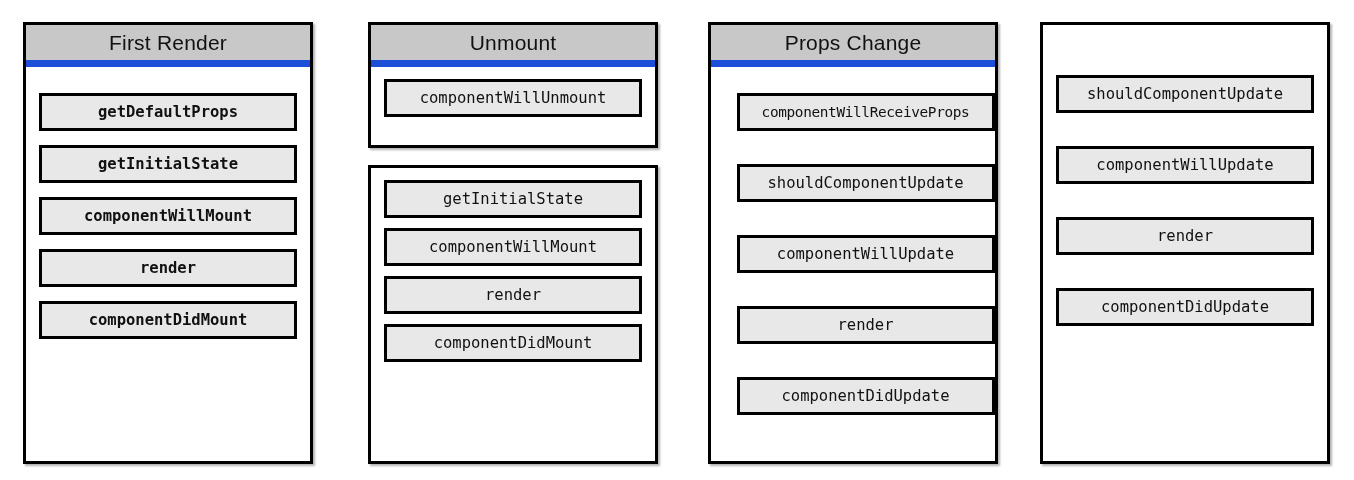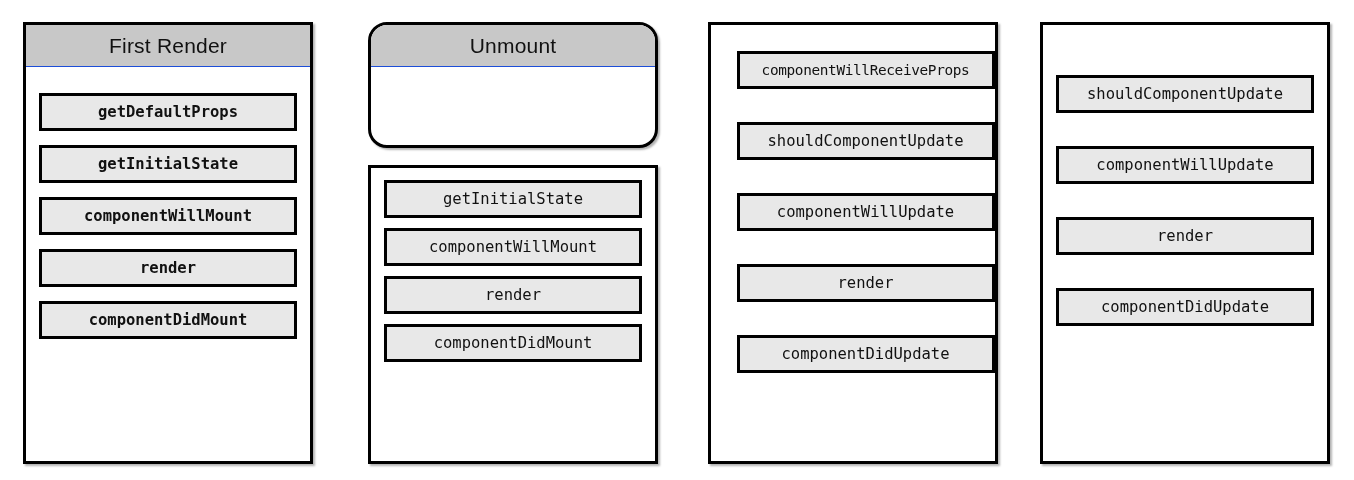--- a/index.html
+++ b/index.html
@@ -48,21 +48,21 @@
     flex-direction: column;
     overflow: hidden;
   }
   .panel.grow { flex: 1 1 auto; }
 
   .panel-header {
     box-sizing: border-box;
     height: 42px;
     flex: 0 0 42px;
     background: #c8c8c8;
-    border-bottom: 1px solid #1d4ed8;
+    border-bottom: 7px solid #1d4ed8;
     display: flex;
     align-items: center;
     justify-content: center;
     color: #111111;
     font-size: 21px;
     letter-spacing: 0.2px;
     white-space: nowrap;
   }
   .panel-header.mono {
     font-family: "DejaVu Sans Mono", "Liberation Mono", monospace;
@@ -120,38 +120,42 @@
         <div class="item">getDefaultProps</div>
         <div class="item">getInitialState</div>
         <div class="item">componentWillMount</div>
         <div class="item">render</div>
         <div class="item">componentDidMount</div>
       </div>
     </div>
   </div>
 
   <div class="column col-1">
-    <div class="panel" style="flex:0 0 126px;border-radius:19px;">
+    <div class="panel" style="flex:0 0 126px;">
       <div class="panel-header">Unmount</div>
+      <div class="panel-body body-unmount">
+        <div class="item">componentWillUnmount</div>
+      </div>
     </div>
 
     <div style="flex:0 0 17px;"></div>
 
     <div class="panel grow">
       <div class="panel-body body-second">
         <div class="item">getInitialState</div>
         <div class="item">componentWillMount</div>
         <div class="item">render</div>
         <div class="item">componentDidMount</div>
       </div>
     </div>
   </div>
 
   <div class="column col-2">
     <div class="panel grow">
+      <div class="panel-header">Props Change</div>
       <div class="panel-body body-props">
         <div class="item tight">componentWillReceiveProps</div>
         <div class="item">shouldComponentUpdate</div>
         <div class="item">componentWillUpdate</div>
         <div class="item">render</div>
         <div class="item">componentDidUpdate</div>
       </div>
     </div>
   </div>
 

